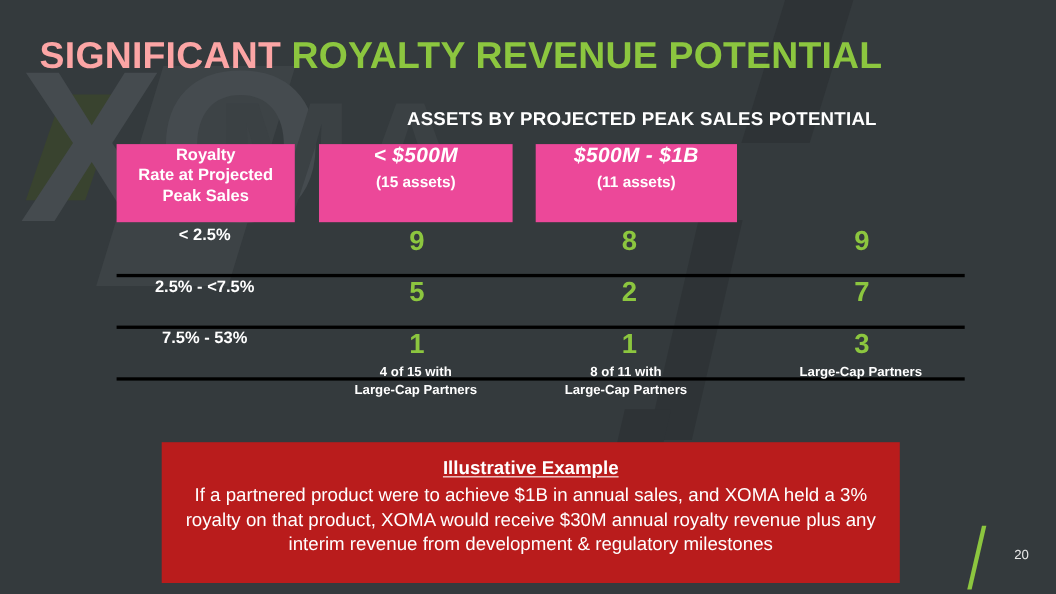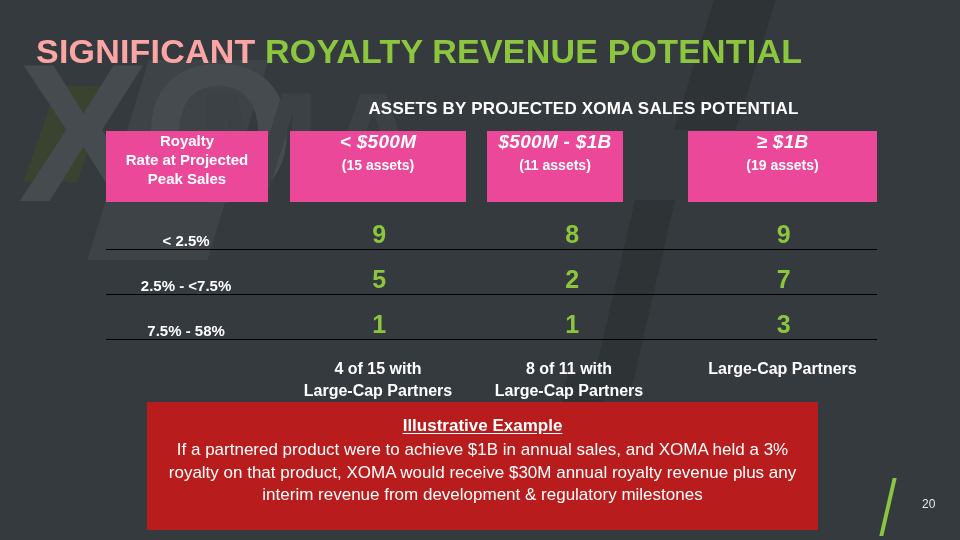--- a/index.html
+++ b/index.html
@@ -166,36 +166,36 @@
     left: 106px;
     width: 162px;
     padding: 0 4px;
   }
   .hblock.rowlabel .rl {
     font-size: 15px;
     font-weight: 700;
     line-height: 1.28;
   }
   .hblock.c1 { left: 290px; width: 176px; }
-  .hblock.c2 { left: 487px; width: 136px; }
+  .hblock.c2 { left: 487px; width: 183px; }
   .hblock.c3 { left: 688px; width: 189px; }
 
   
   #table {
     position: absolute;
     left: 106px;
     top: 205px;
     width: 771px;
   }
   .trow {
     position: relative;
     height: 44px;
     display: flex;
-    align-items: flex-end;
-    border-bottom: 1px solid #000000;
+    align-items: flex-start;
+    border-bottom: 3px solid #000000;
   }
   .trow .label {
     width: 162px;
     text-align: center;
     color: #ffffff;
     font-size: 15px;
     font-weight: 700;
     white-space: nowrap;
   }
   .trow .cell {
@@ -204,24 +204,24 @@
     font-size: 25px;
     font-weight: 700;
   }
   .trow .cell.v1 { width: 184px; margin-left: 22px; }
   .trow .cell.v2 { width: 164px; margin-left: 21px; }
   .trow .cell.v3 { width: 189px; margin-left: 37px; }
 
   
   .foot {
     position: absolute;
-    top: 358px;
-    text-align: center;
-    color: #ffffff;
-    font-size: 16px;
+    top: 330px;
+    text-align: center;
+    color: #ffffff;
+    font-size: 12px;
     font-weight: 700;
     line-height: 1.35;
   }
   .foot.f1 { left: 290px; width: 176px; }
   .foot.f2 { left: 487px; width: 164px; }
   .foot.f3 { left: 688px; width: 189px; }
 
   
   #example-box {
     position: absolute;
@@ -271,61 +271,57 @@
     <div class="slash-a"></div>
     <div class="slash-b"></div>
     <div class="slash-c"></div>
     <div class="corner-slash"></div>
   </div>
 
   <div id="title">
     <span class="t-white">SIGNIFICANT</span><span class="t-green"> ROYALTY REVENUE POTENTIAL</span>
   </div>
 
-  <div id="assets-header">ASSETS BY PROJECTED XOMA SALES POTENTIAL</div>
+  <div id="assets-header">ASSETS BY PROJECTED PEAK SALES POTENTIAL</div>
 
   <div class="hblock rowlabel">
     <div class="rl">Royalty</div>
     <div class="rl">Rate at Projected</div>
     <div class="rl">Peak Sales</div>
   </div>
 
   <div class="hblock c1">
     <div class="big">&lt;  $500M</div>
     <div class="sub">(15 assets)</div>
   </div>
 
   <div class="hblock c2">
     <div class="big">$500M - $1B</div>
     <div class="sub">(11 assets)</div>
   </div>
 
-  <div class="hblock c3">
-    <div class="big">≥  $1B</div>
-    <div class="sub">(19 assets)</div>
-  </div>
 
   <div id="table">
 
     <div class="trow">
       <div class="label">&lt; 2.5%</div>
       <div class="cell v1">9</div>
       <div class="cell v2">8</div>
       <div class="cell v3">9</div>
     </div>
 
     <div class="trow">
       <div class="label">2.5% - &lt;7.5%</div>
       <div class="cell v1">5</div>
       <div class="cell v2">2</div>
       <div class="cell v3">7</div>
     </div>
 
     <div class="trow">
-      <div class="label">7.5% - 58%</div>
+      <div class="label">7.5% - 53%</div>
       <div class="cell v1">1</div>
       <div class="cell v2">1</div>
       <div class="cell v3">3</div>
     </div>
 
   </div>
 
   <div class="foot f1">
     <div>4 of 15 with</div>
     <div>Large-Cap Partners</div>

